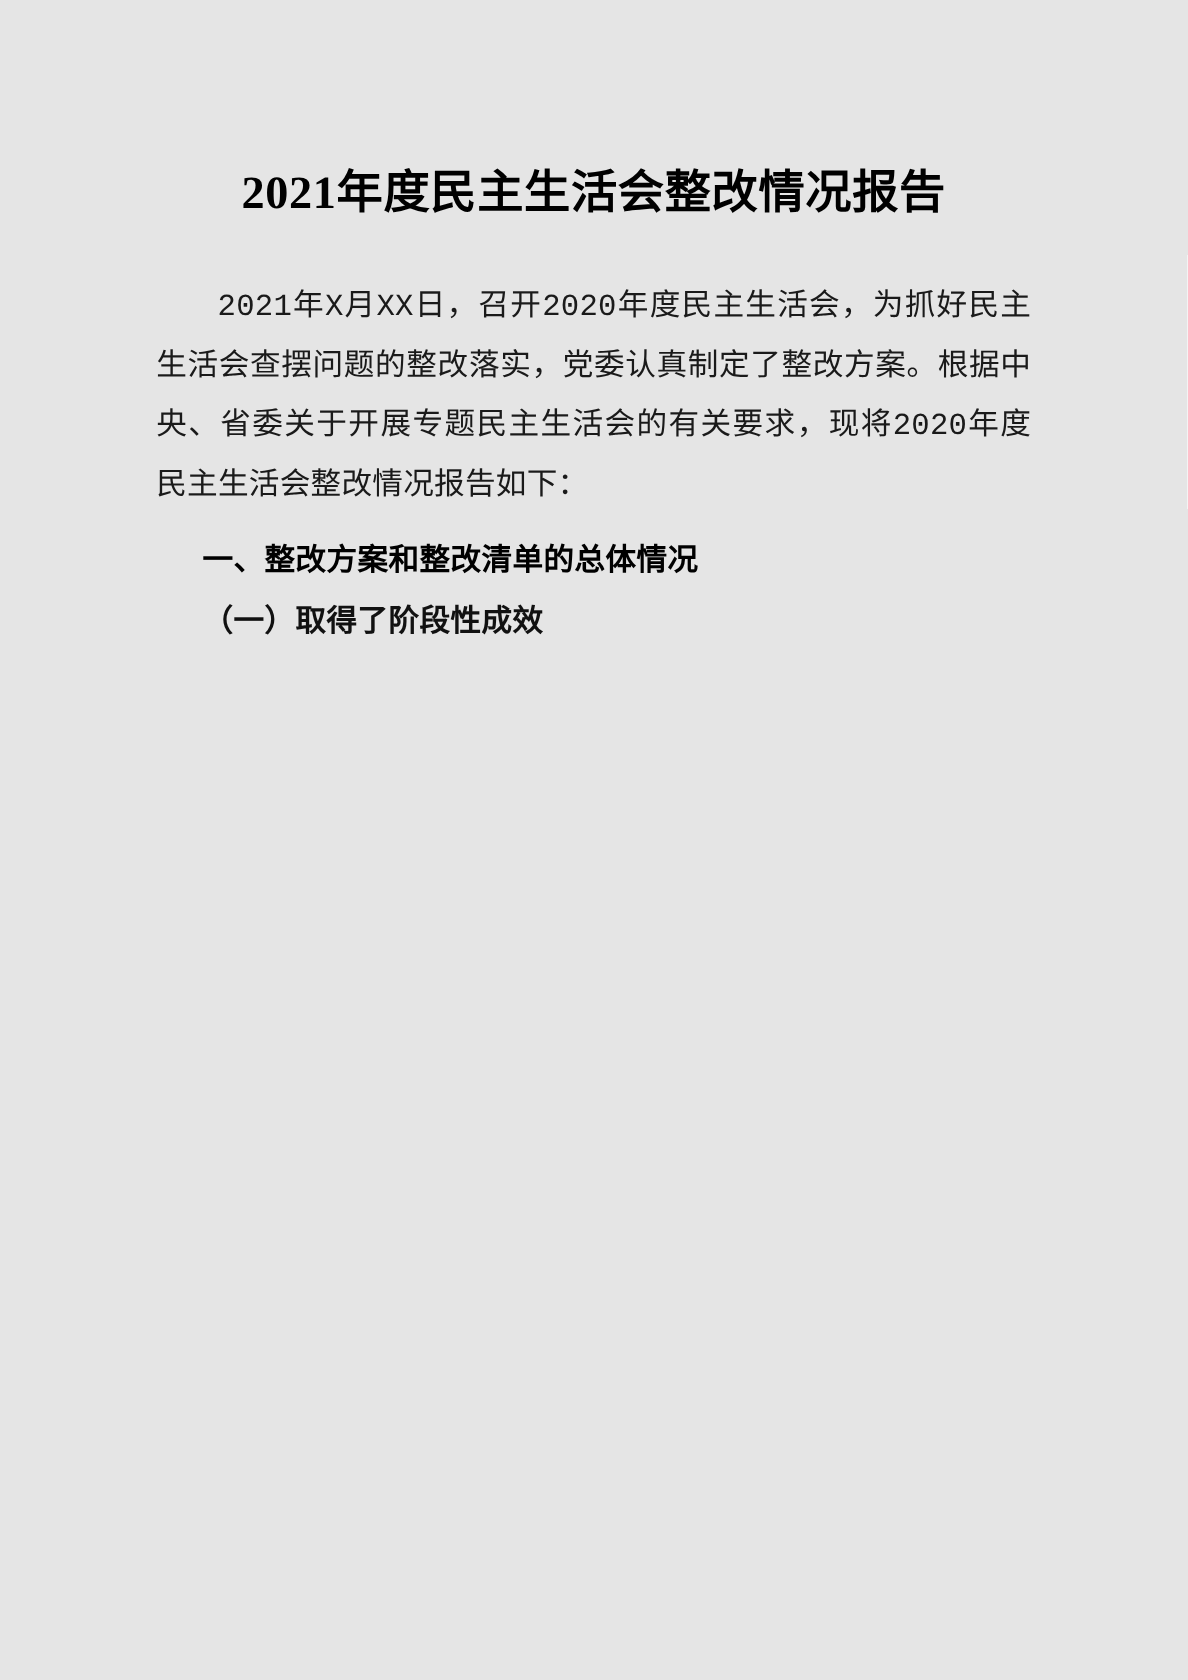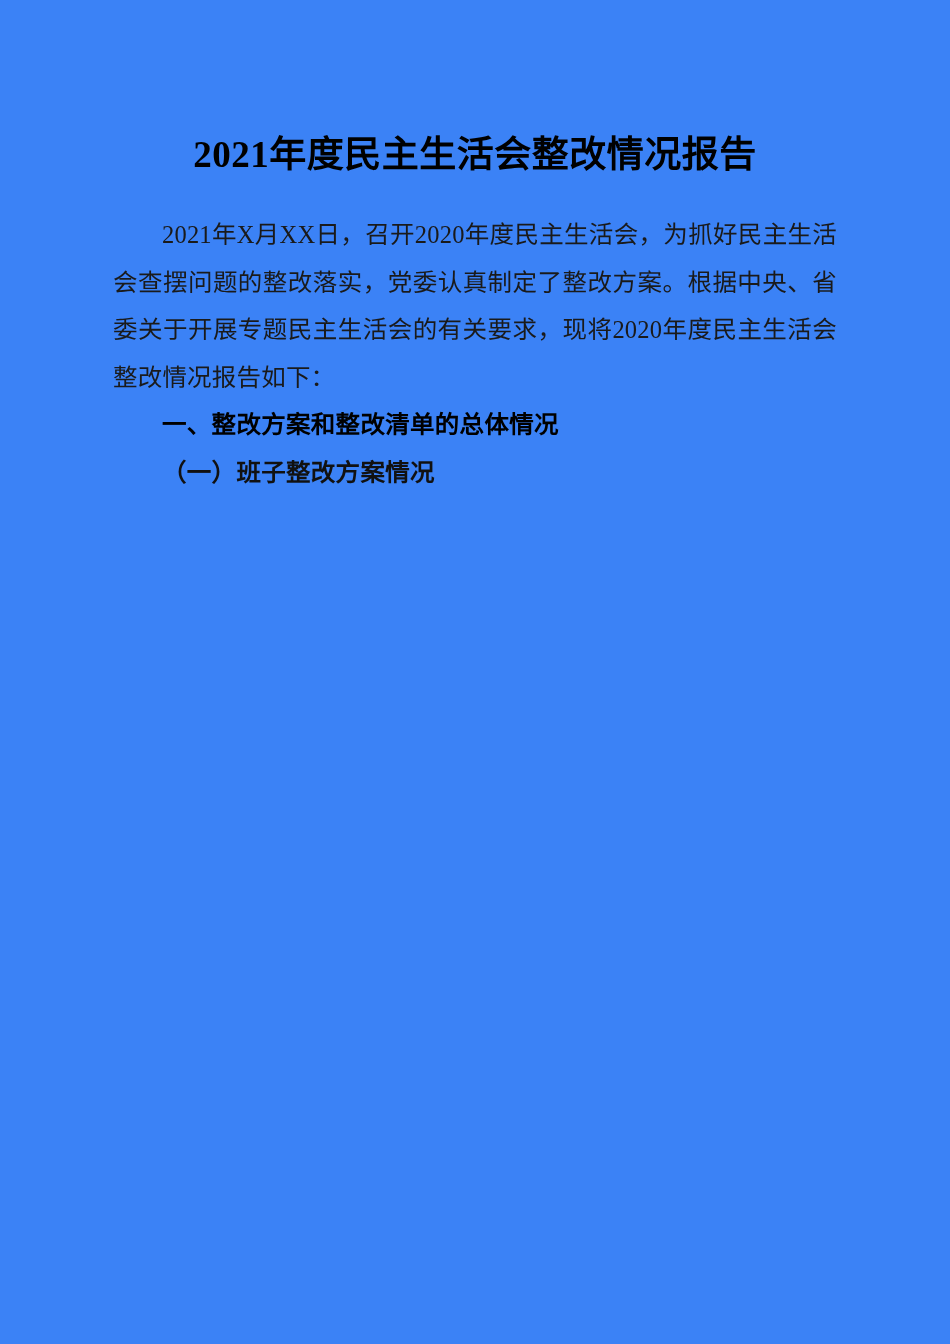--- a/index.html
+++ b/index.html
@@ -14,21 +14,21 @@
     overflow: hidden;
     font-family: "Liberation Serif", "DejaVu Serif", serif;
     color: #000000;
     -webkit-font-smoothing: antialiased;
   }
 
   .page {
     position: relative;
     width: 950px;
     height: 1344px;
-    background: #3b82f6;
+    background: #e5e5e5;
     box-sizing: border-box;
     padding: 0 113px 0 113px;
   }
 
   
   .doc-title {
     margin: 0;
     padding: 0;
     text-align: center;
     font-family: "Liberation Serif", "DejaVu Serif", serif;
@@ -39,23 +39,23 @@
     padding-top: 133px;
     white-space: nowrap;
   }
 
   
   .body-block {
     padding-top: 34px;
   }
 
   p.para {
-    margin: 0;
+    margin: 12px;
     padding: 0;
-    font-family: Liberation Serif, serif;
+    font-family: Liberation Mono, monospace;
     font-size: 24.5px;
     line-height: 47.5px;
     text-align: justify;
     text-align-last: left;
     text-justify: inter-ideograph;
     text-indent: 2em;
     letter-spacing: 0.2px;
     color: #1a1a1a;
   }
 
@@ -92,18 +92,18 @@
 
   <h1 class="doc-title">2021年度民主生活会整改情况报告</h1>
 
   <div class="body-block">
 
     <p class="para">2021年X月XX日，召开2020年度民主生活会，为抓好民主生活会查摆问题的整改落实，党委认真制定了整改方案。根据中央、省委关于开展专题民主生活会的有关要求，现将2020年度民主生活会整改情况报告如下：</p>
 
     <p class="h-level1">一、整改方案和整改清单的总体情况</p>
 
 
-    <p class="h-level2">（一）班子整改方案情况</p>
+    <p class="h-level2">（一）取得了阶段性成效</p>
 
 
   </div>
 
 </div>
 
 </body></html>

